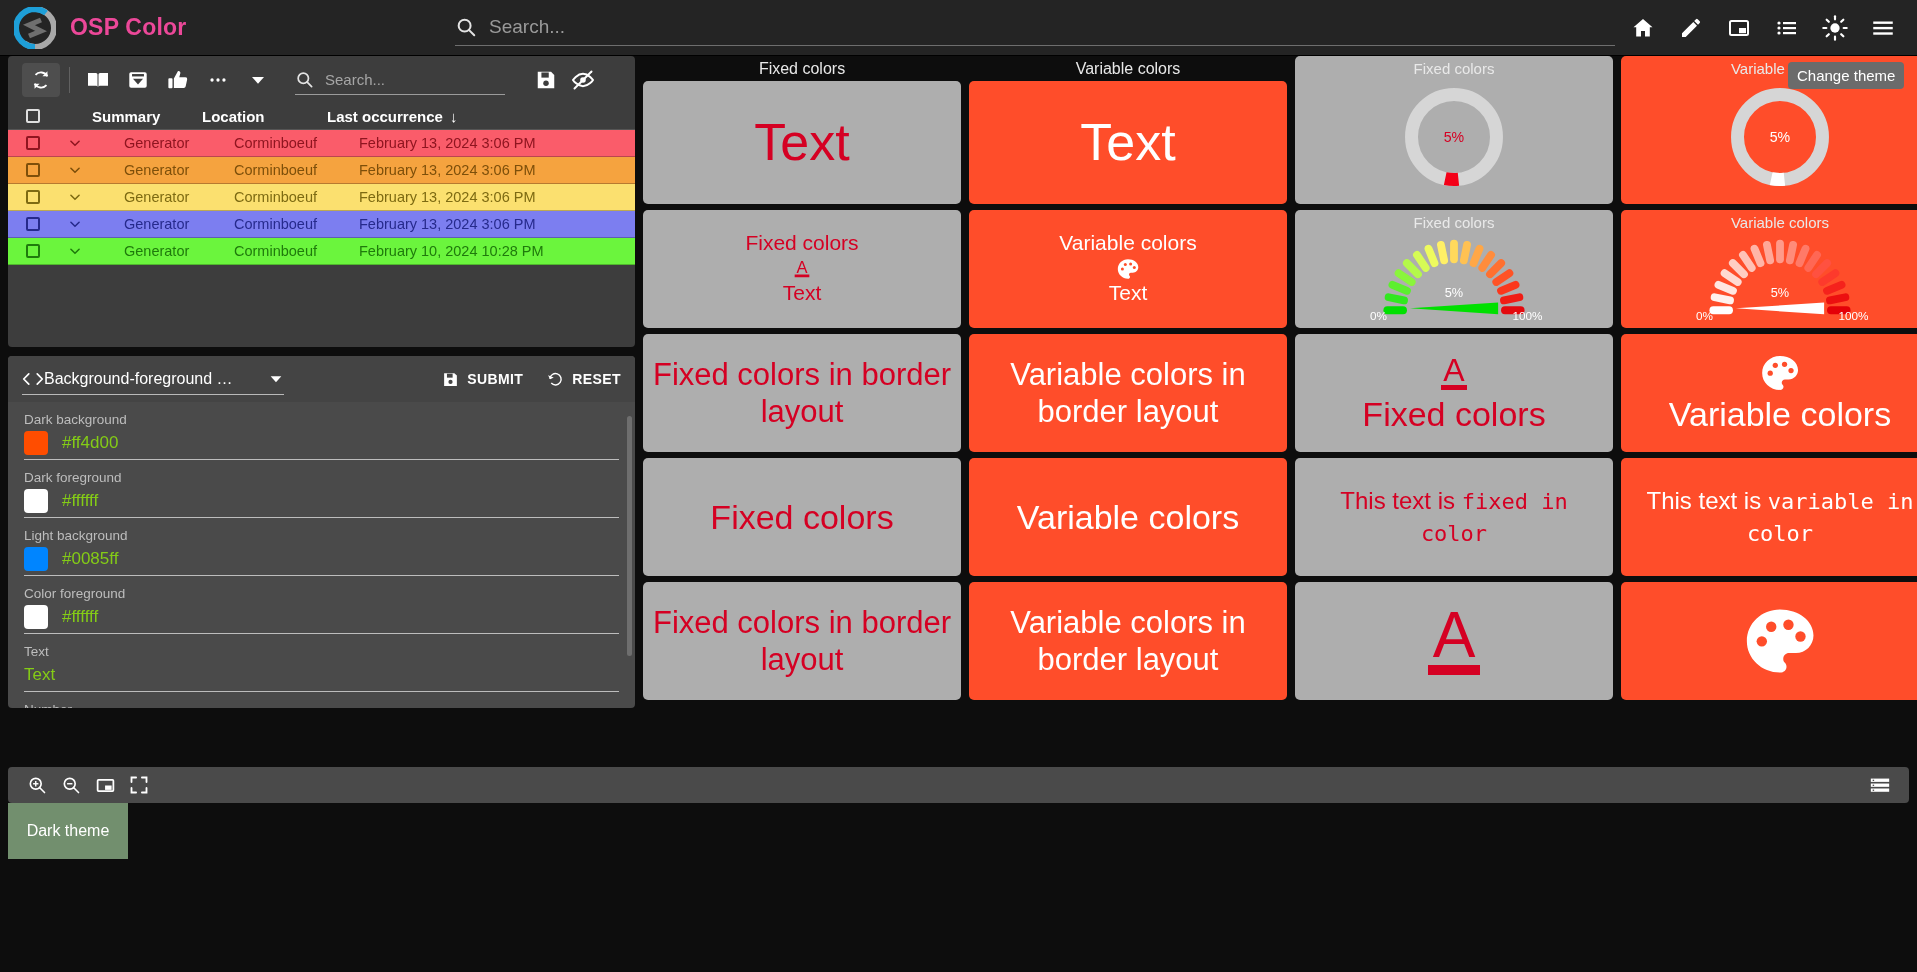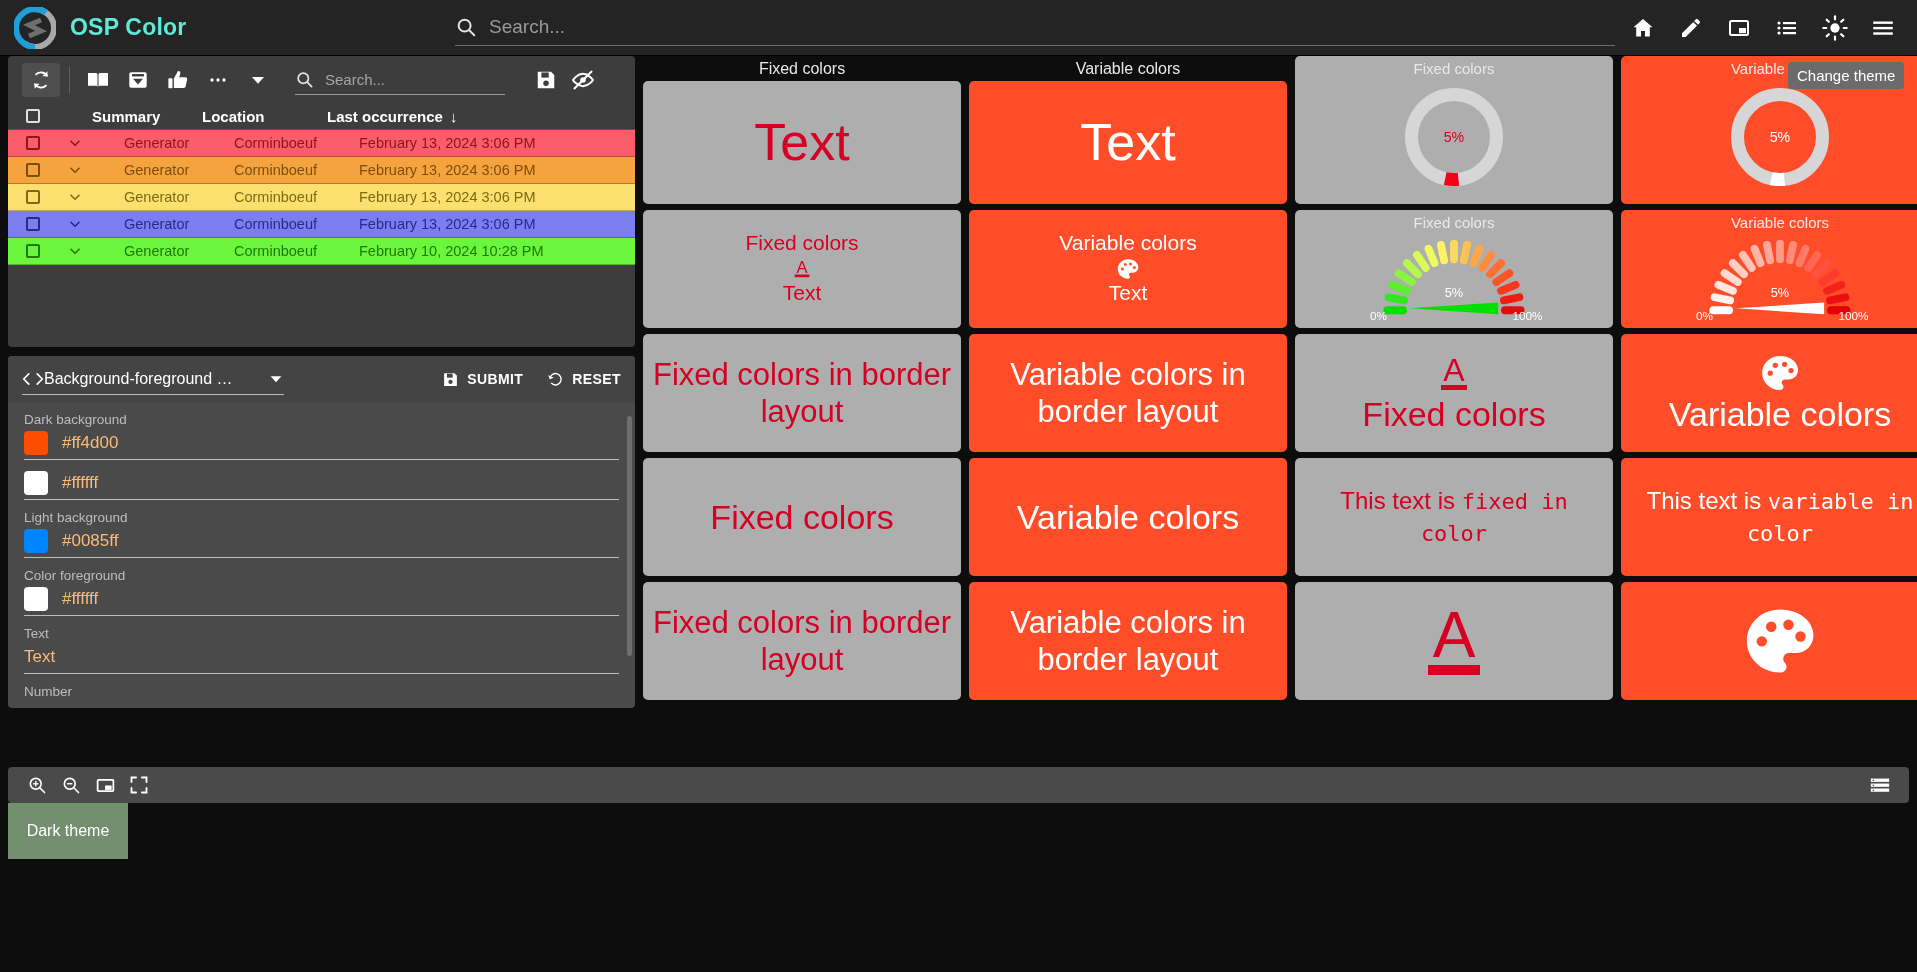--- a/index.html
+++ b/index.html
@@ -13,21 +13,21 @@
   
   #app-header {
     height: 56px; width: 100%;
     background: #242424;
     display: flex; align-items: center;
     position: relative;
     border-bottom: 1px solid #000;
   }
   #brand { display: flex; align-items: center; gap: 14px; padding-left: 14px; }
   #brand-logo { width: 42px; height: 42px; }
-  #brand-title { color: #5eead4; font-size: 23px; font-weight: bold; letter-spacing: .2px; }
+  #brand-title { color: #ec4899; font-size: 23px; font-weight: bold; letter-spacing: .2px; }
 
   #header-search {
     position: absolute; left: 455px; top: 8px;
     width: 1160px; height: 38px;
     display: flex; align-items: center; gap: 12px;
     border-bottom: 1px solid #6e6e6e;
   }
   #header-search .mag { flex: 0 0 auto; }
   #header-search-input {
     flex: 1; background: transparent; border: none; outline: none;
@@ -128,21 +128,21 @@
               font-weight: bold; letter-spacing: .4px; cursor: pointer; }
 
   #form-fields { padding: 10px 16px 0 16px; height: 306px; overflow: hidden; }
   .field { margin-bottom: 10px; }
   .field-label { color: #bdbdbd; font-size: 13.5px; margin-bottom: 3px; }
   .field-row {
     display: flex; align-items: center; gap: 14px;
     border-bottom: 1px solid #bdbdbd; padding-bottom: 4px; height: 30px;
   }
   .swatch { width: 24px; height: 24px; border-radius: 4px; flex: 0 0 auto; }
-  .field-val { color: #fdba74; font-size: 17px; }
+  .field-val { color: #84cc16; font-size: 17px; }
   #form-scrollbar {
     position: absolute; right: 3px; top: 60px; width: 5px; height: 240px;
     background: #6e6e6e; border-radius: 3px;
   }
 
   
   #dash {
     position: absolute; left: 643px; top: 0; right: 0; height: 703px;
     display: grid;
     grid-template-columns: 318px 318px 318px 318px;
@@ -474,20 +474,21 @@
       </div>
       <div id="form-fields">
           <div class="field">
             <div class="field-label">Dark background</div>
             <div class="field-row">
               <span class="swatch" style="background: rgb(255, 77, 0);"></span>
               <span class="field-val">#ff4d00</span>
             </div>
           </div>
           <div class="field">
+            <div class="field-label">Dark foreground</div>
             <div class="field-row">
               <span class="swatch" style="background: rgb(255, 255, 255);"></span>
               <span class="field-val">#ffffff</span>
             </div>
           </div>
           <div class="field">
             <div class="field-label">Light background</div>
             <div class="field-row">
               <span class="swatch" style="background: rgb(0, 133, 255);"></span>
               <span class="field-val">#0085ff</span>

